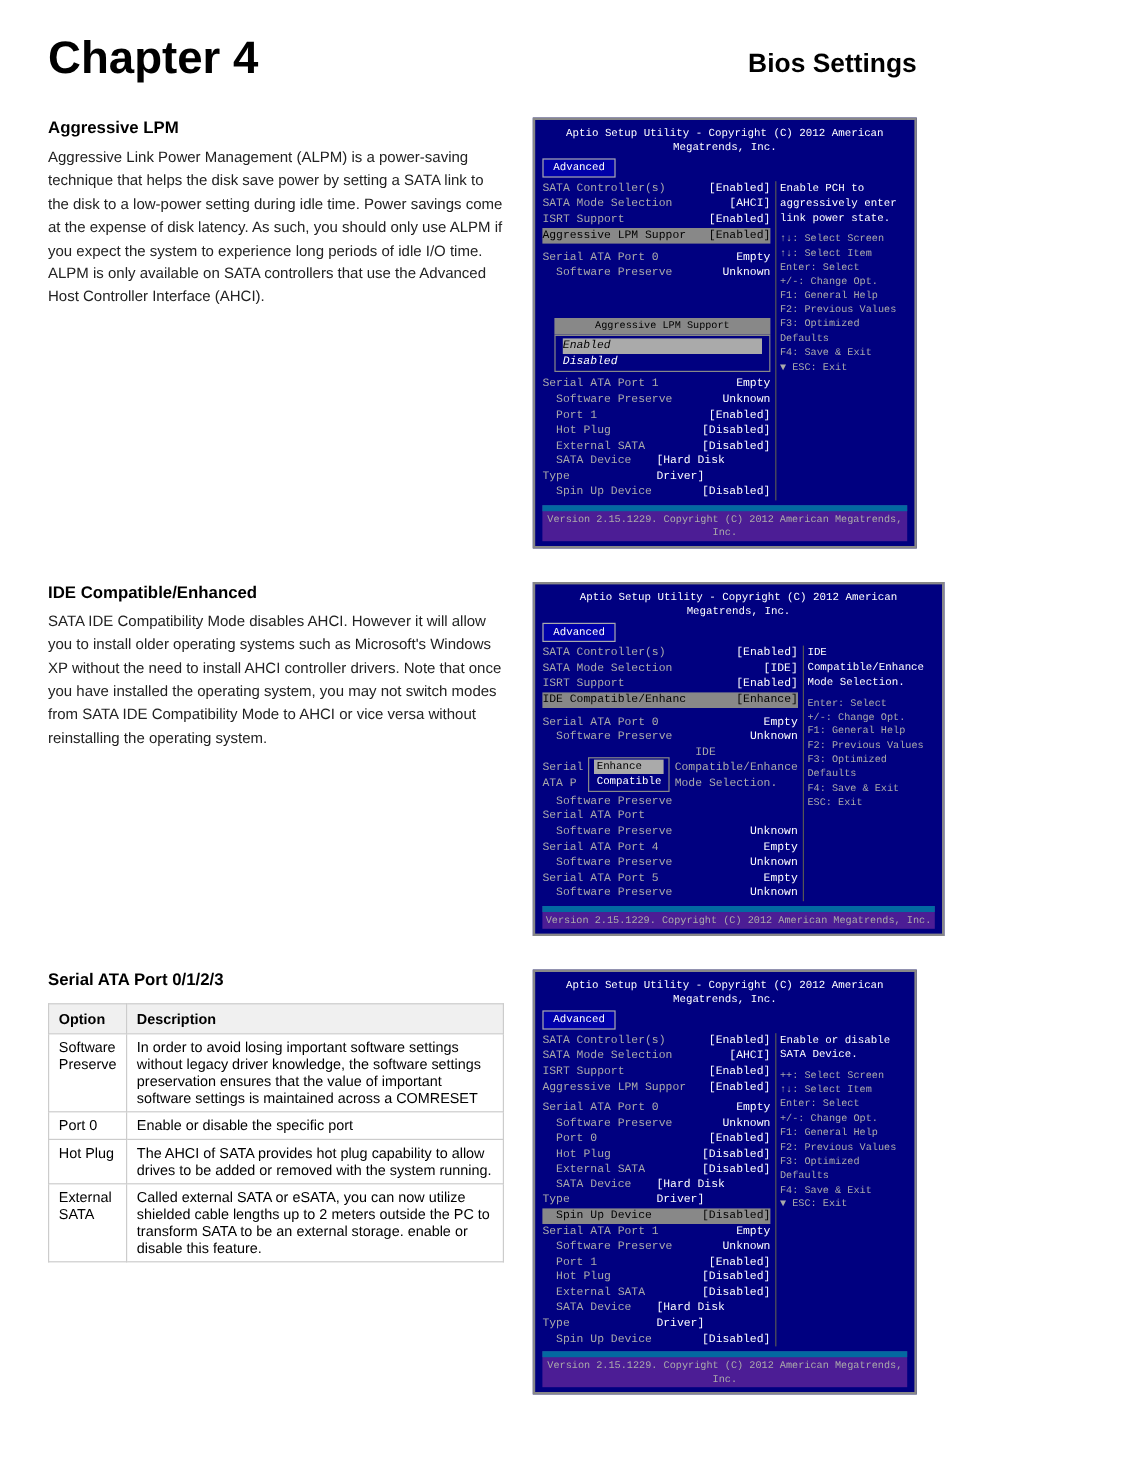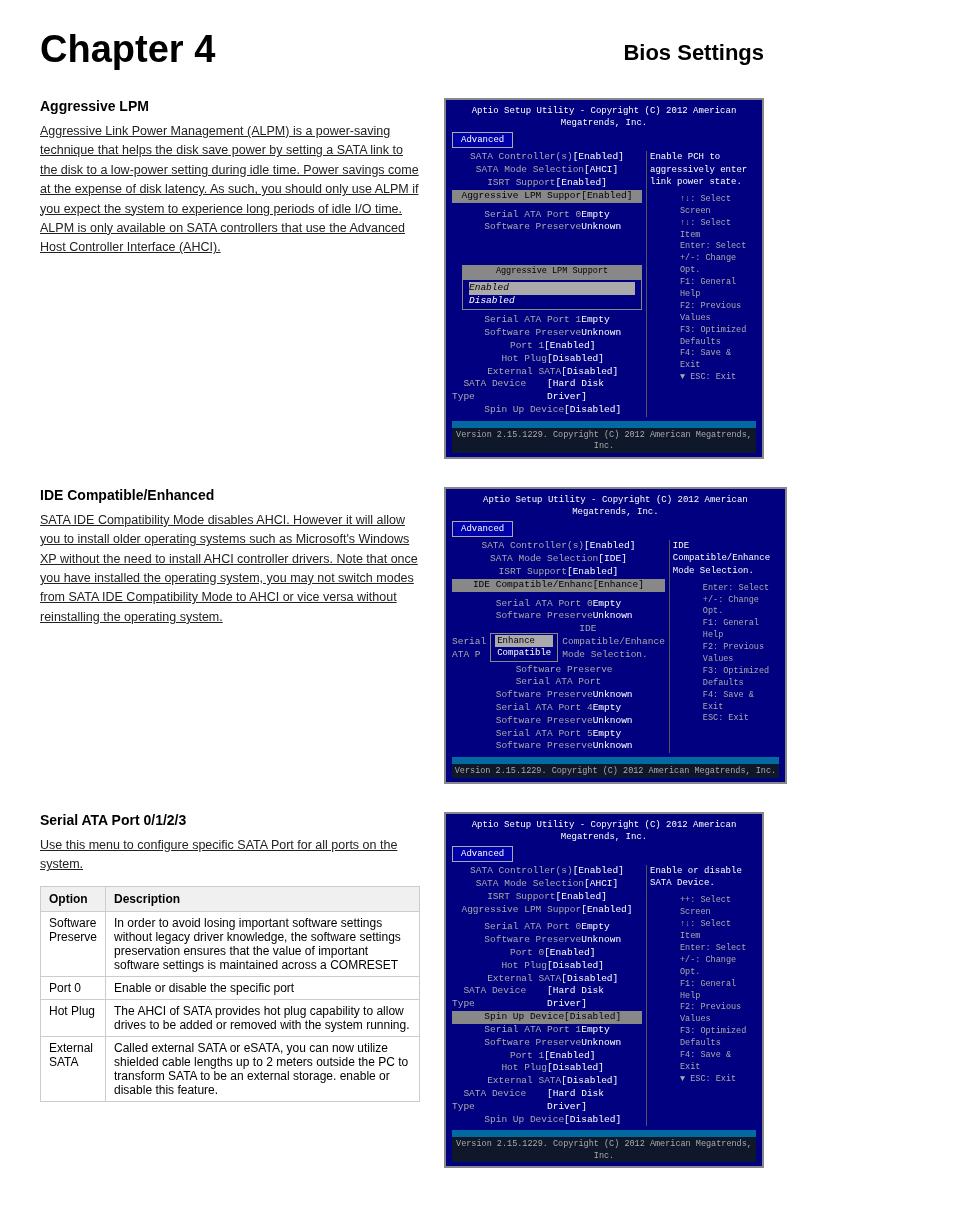--- a/index.html
+++ b/index.html
@@ -61,21 +61,20 @@
       font-size: 14px;
       margin-bottom: 8px;
       color: #000;
     }
 
     .body-text {
       font-size: 12.5px;
       line-height: 1.55;
       color: #222;
       margin-bottom: 10px;
-      text-decoration: underline;
     }
 
     
     .bios-box {
       background: #000080;
       color: #fff;
       font-family: 'Courier New', monospace;
       font-size: 9.5px;
       line-height: 1.35;
       padding: 4px 6px;
@@ -96,38 +95,37 @@
       display: inline-block;
       background: #0000aa;
       color: #fff;
       border: 1px solid #aaa;
       padding: 1px 8px;
       font-size: 9px;
       margin-bottom: 3px;
     }
     .bios-row {
       display: flex;
-      justify-content: center;
+      justify-content: space-between;
     }
     .bios-label { color: #aaa; }
     .bios-value { color: #fff; }
     .bios-footer {
-      background: #0f172a;
+      background: #4c1d95;
       color: #aaa;
       font-size: 8.5px;
       text-align: center;
       margin-top: 4px;
-      border-top: 7px solid #0369a1;
+      border-top: 5px solid #0369a1;
       padding-top: 2px;
     }
     .bios-keys {
       font-size: 8.5px;
       color: #aaa;
       line-height: 1.4;
-      margin-left: 30px;
     }
     .bios-main {
       display: flex;
       gap: 4px;
     }
     .bios-main-left { flex: 1; }
     .bios-main-right {
       width: 110px;
       font-size: 9px;
       color: #aaa;
@@ -399,21 +397,20 @@
           </div>
         </div>
         <div class="bios-footer">Version 2.15.1229. Copyright (C) 2012 American Megatrends, Inc.</div>
       </div>
     </div>
   </div>
 
   <div class="section-row two-col">
     <div class="left-col">
       <div class="section-title">Serial ATA Port 0/1/2/3</div>
-      <div class="body-text">Use this menu to configure specific SATA Port for all ports on the system.</div>
 
       <table>
         <thead>
           <tr>
             <th>Option</th>
             <th>Description</th>
           </tr>
         </thead>
         <tbody>
           <tr>

